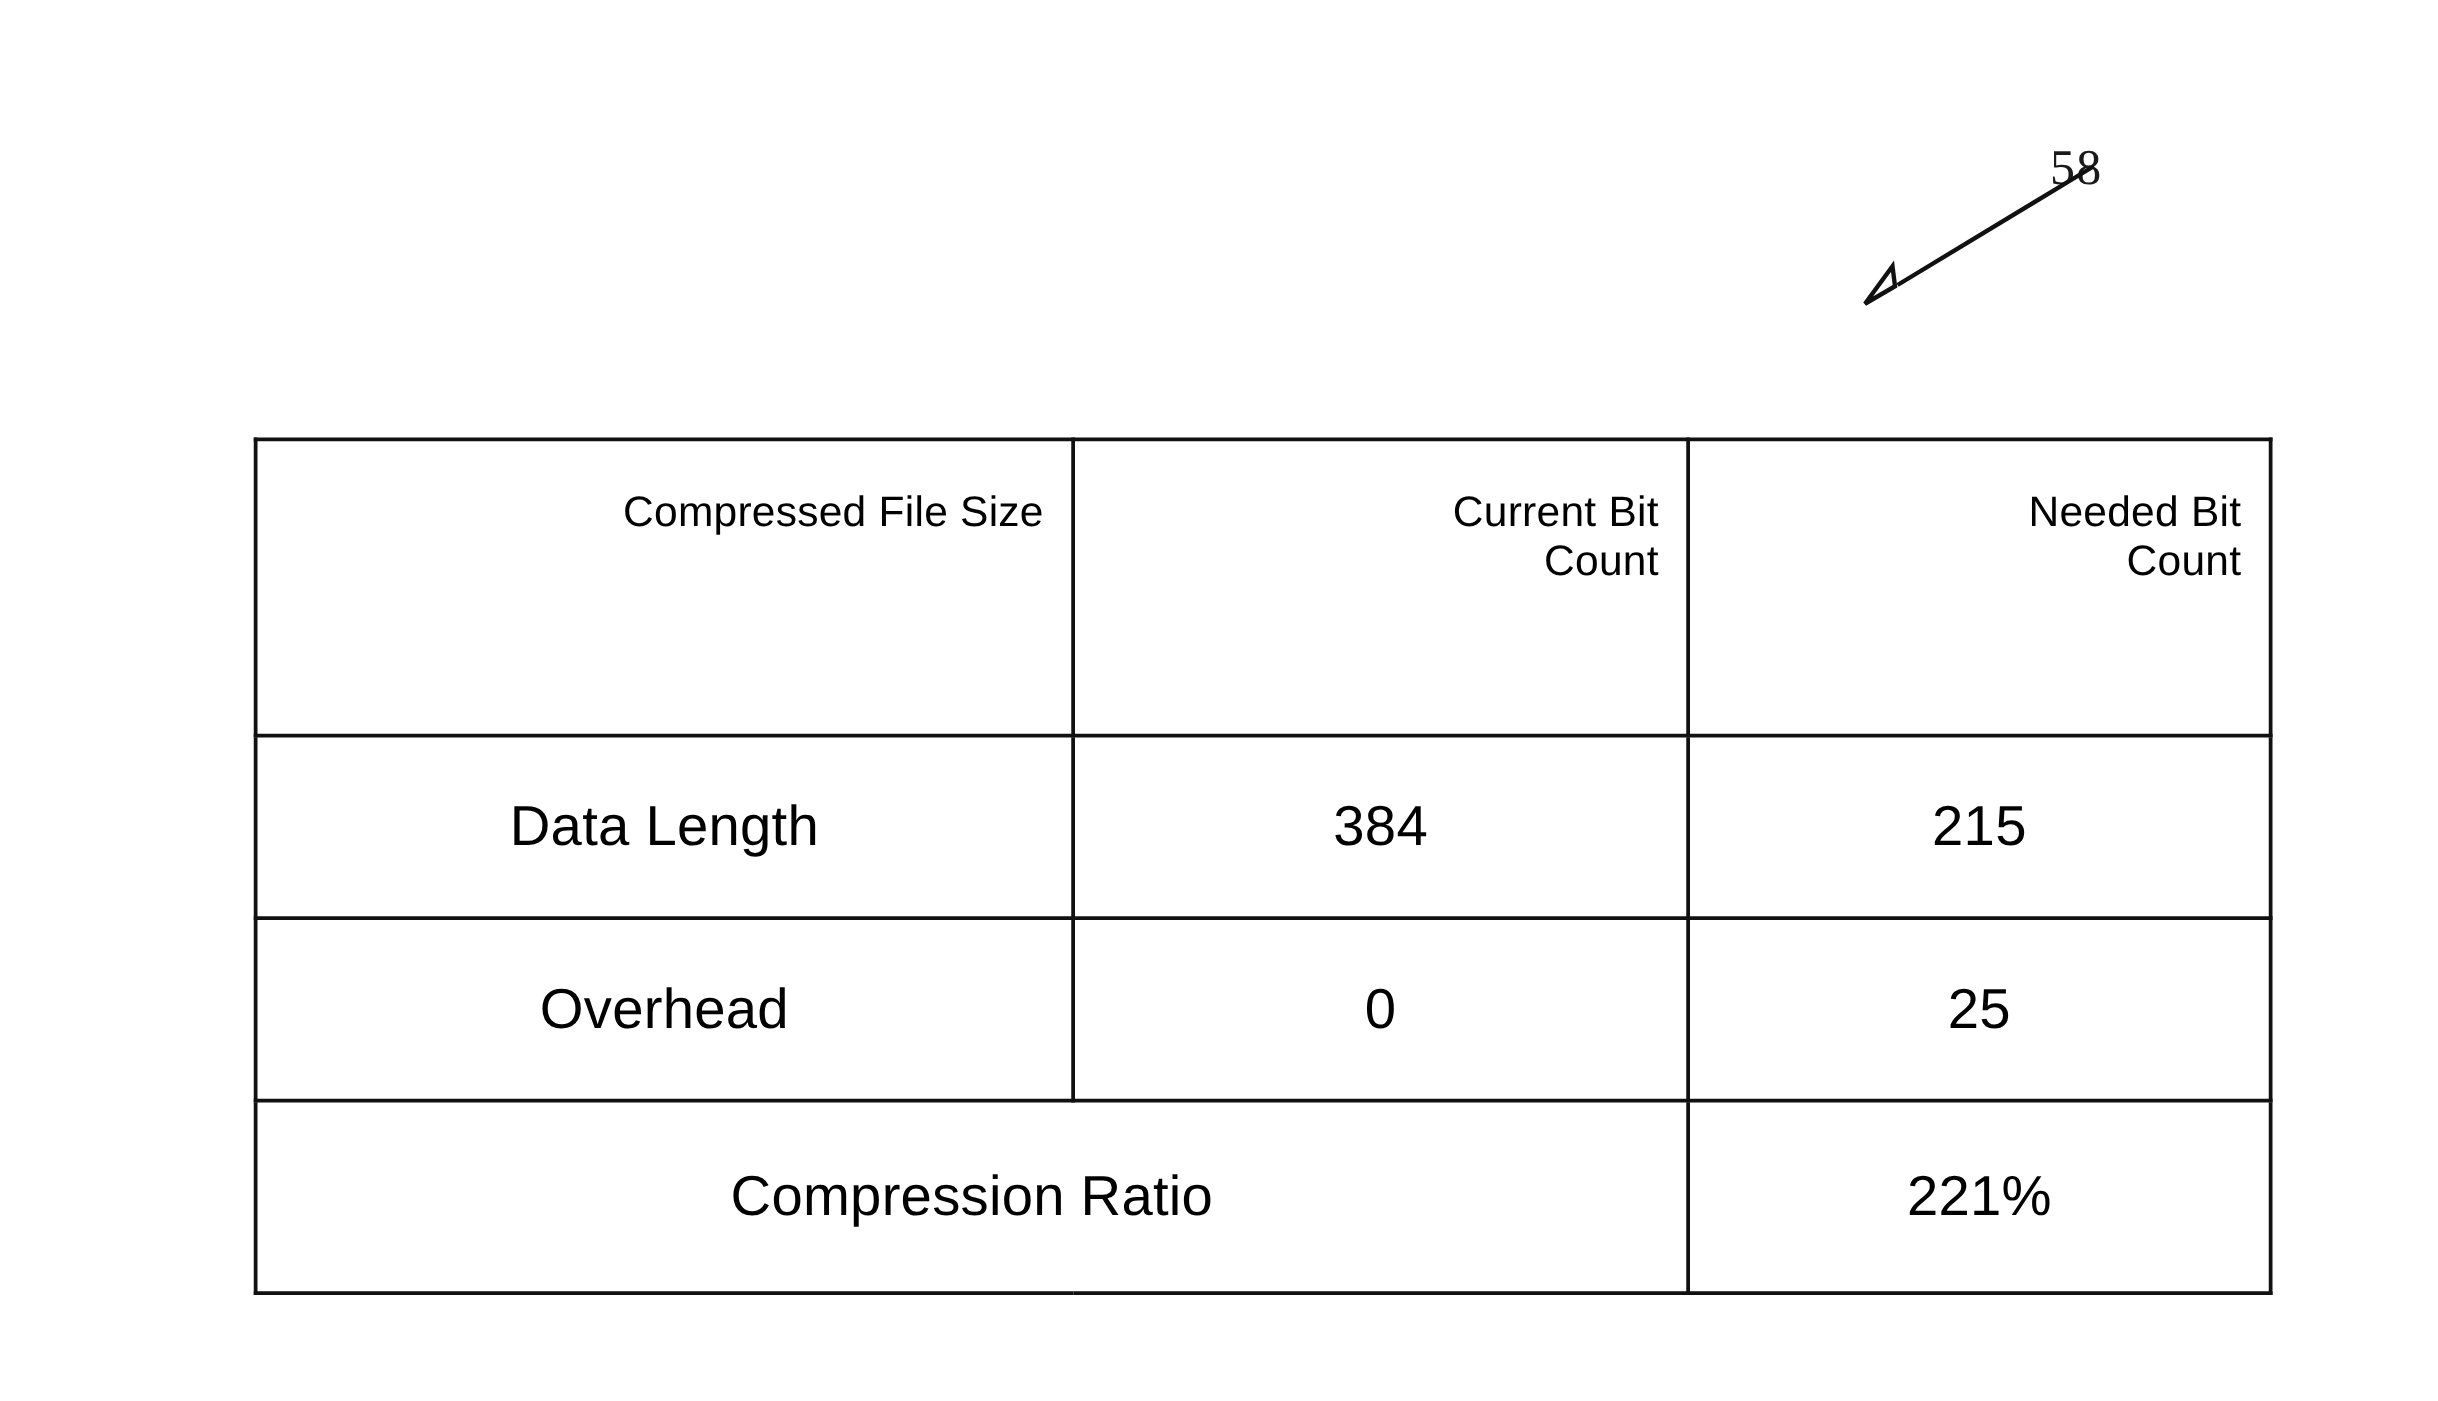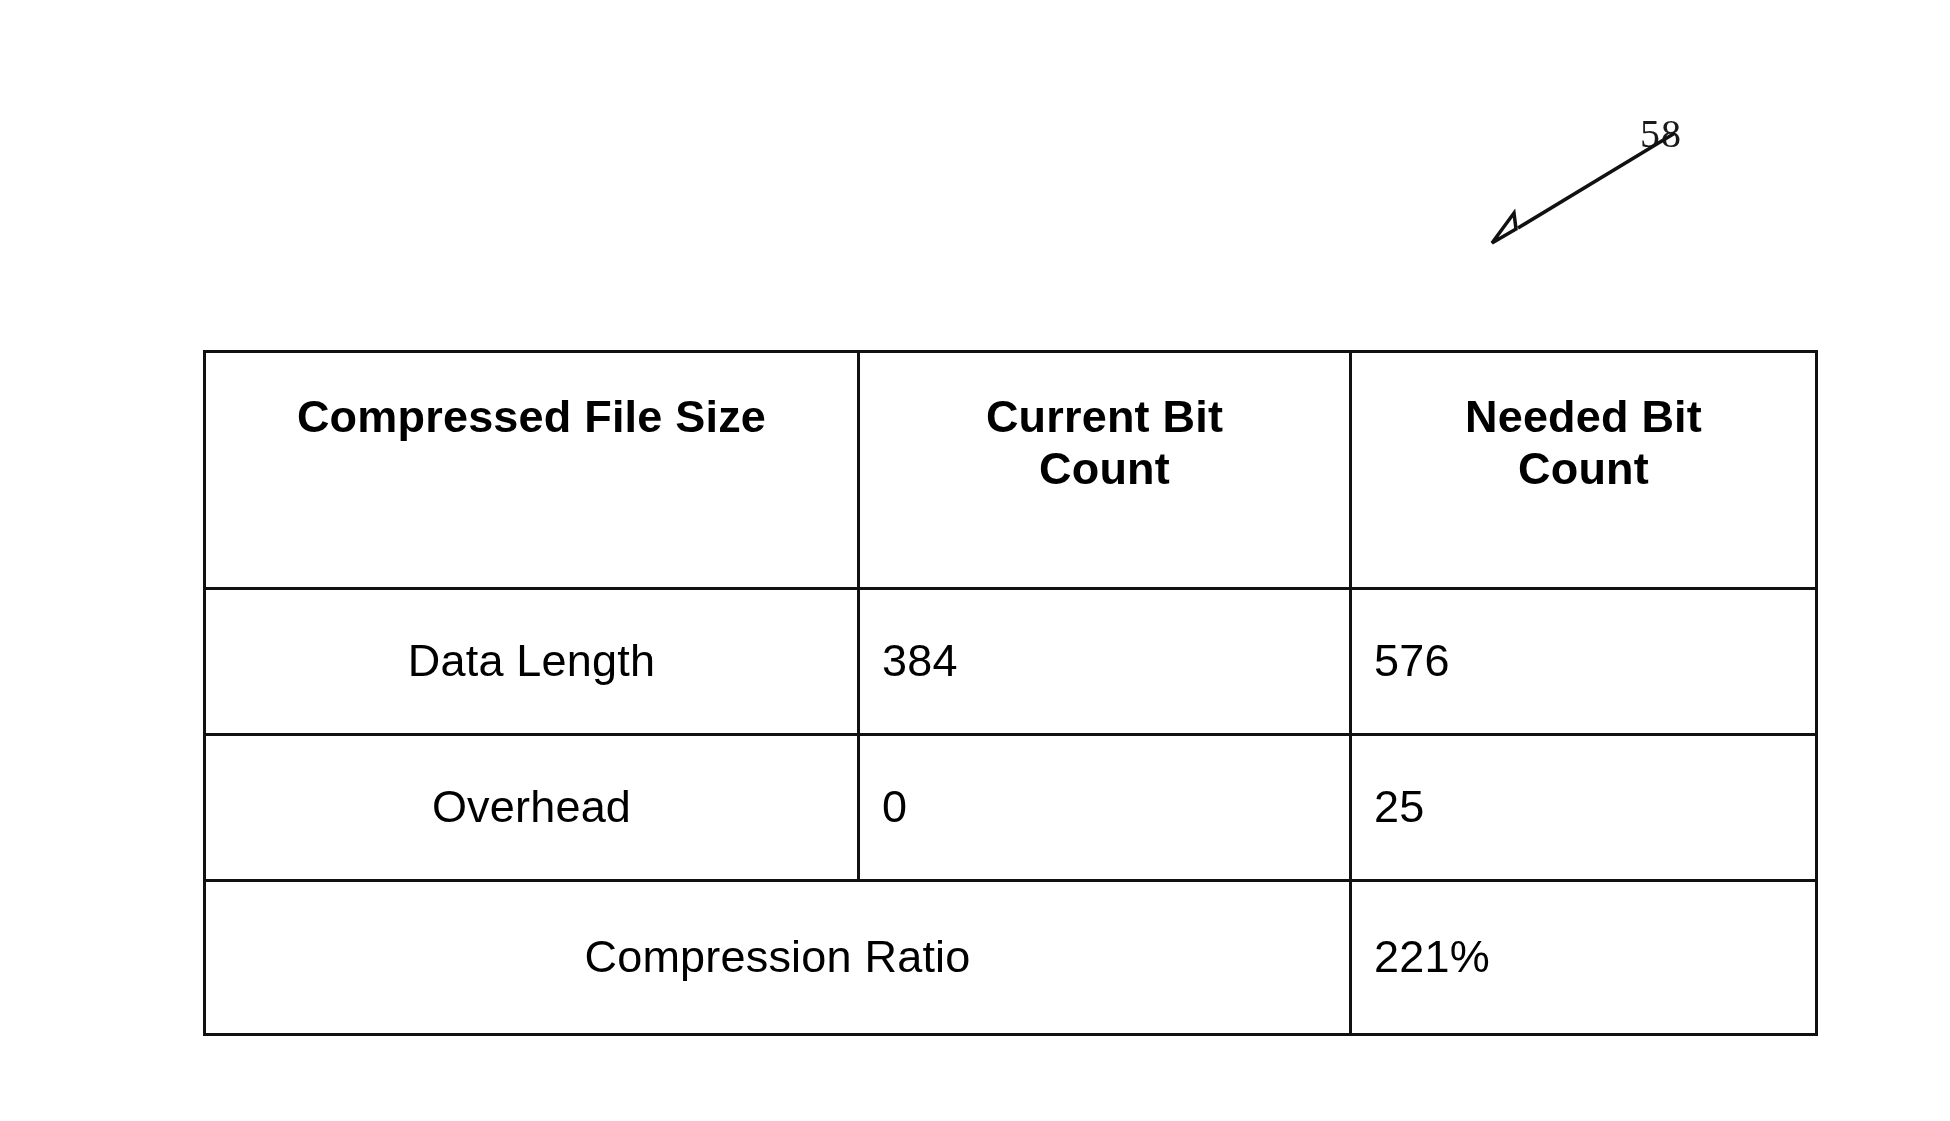--- a/index.html
+++ b/index.html
@@ -57,38 +57,37 @@
     font-weight: normal;
     background: #ffffff;
   }
   col.c1 { width: 654px; }
   col.c2 { width: 492px; }
   col.c3 { width: 466px; }
 
   
   tr.head > th {
     height: 196px;
-    font-size: 45px;
+    font-size: 34px;
     line-height: 1.16;
     letter-spacing: 0.2px;
-    text-align: center;
+    text-align: right;
     padding-top: 38px;
-    font-weight: bold;
   }
   th.head-c1 { vertical-align: middle; padding-top: 0; }
 
   
   tr.body-row > td {
     height: 120px;
     font-size: 45px;
     letter-spacing: 0.2px;
     vertical-align: middle;
   }
   td.label { text-align: center; }
-  td.num { text-align: left; padding-right: 26px; }
+  td.num { text-align: center; padding-right: 26px; }
 
   
   tr.ratio-row > td { height: 127px; }
 </style>
 </head>
 <body>
 
 <div id="ref-callout">58</div>
 
 <svg id="ref-arrow" viewBox="0 0 220 130" xmlns="http://www.w3.org/2000/svg">
@@ -115,21 +114,21 @@
         <th>
           <div>Needed Bit</div>
           <div>Count</div>
         </th>
       </tr>
     </thead>
     <tbody>
       <tr class="body-row">
         <td class="label">Data Length</td>
         <td class="num">384</td>
-        <td class="num">576</td>
+        <td class="num">215</td>
       </tr>
       <tr class="body-row">
         <td class="label">Overhead</td>
         <td class="num">0</td>
         <td class="num">25</td>
       </tr>
       <tr class="body-row ratio-row">
         <td class="label" colspan="2">Compression Ratio</td>
         <td class="num">221%</td>
       </tr>

